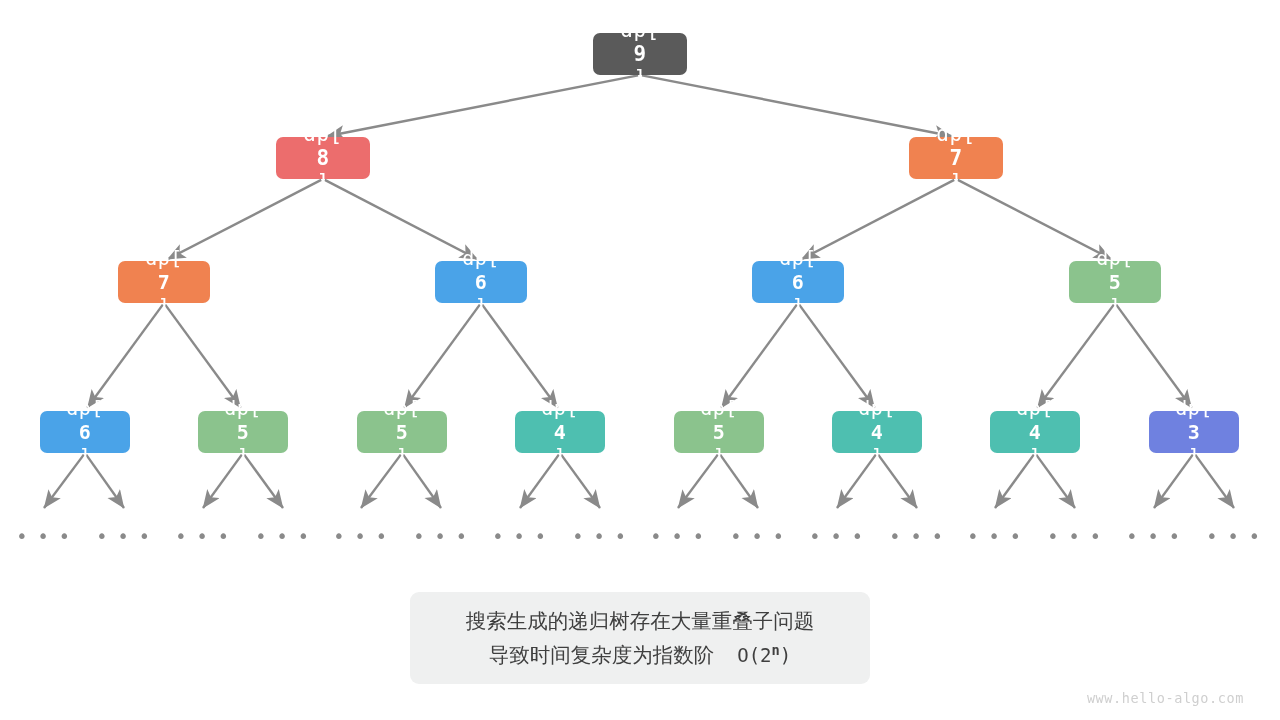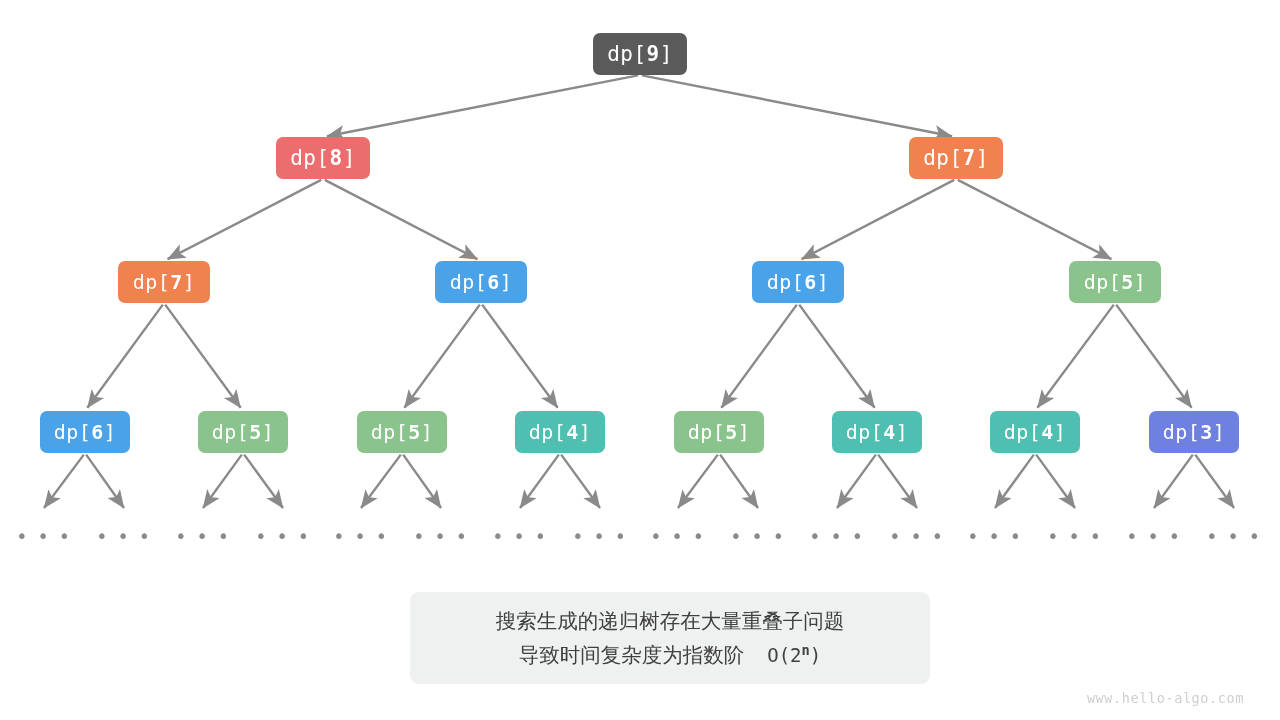--- a/index.html
+++ b/index.html
@@ -34,20 +34,21 @@
     box-sizing: border-box;
     border-radius: 7px;
     color: #ffffff;
     font-family: "DejaVu Sans Mono", monospace;
     display: flex;
     align-items: center;
     justify-content: center;
     white-space: nowrap;
     letter-spacing: 0.5px;
     z-index: 3;
+    flex-direction: column;
   }
   .node .lbl {
     font-weight: 400;
   }
   .node .num {
     font-weight: 700;
   }
   .ellipsis {
     position: absolute;
     color: #8a8a8a;
@@ -233,20 +234,20 @@
       <div class="ellipsis" style="left: 678px; top: 536px; color: rgb(138, 138, 138);">• • •</div>
       <div class="ellipsis" style="left: 758px; top: 536px; color: rgb(138, 138, 138);">• • •</div>
       <div class="ellipsis" style="left: 837px; top: 536px; color: rgb(138, 138, 138);">• • •</div>
       <div class="ellipsis" style="left: 917px; top: 536px; color: rgb(138, 138, 138);">• • •</div>
       <div class="ellipsis" style="left: 995px; top: 536px; color: rgb(138, 138, 138);">• • •</div>
       <div class="ellipsis" style="left: 1075px; top: 536px; color: rgb(138, 138, 138);">• • •</div>
       <div class="ellipsis" style="left: 1154px; top: 536px; color: rgb(138, 138, 138);">• • •</div>
       <div class="ellipsis" style="left: 1234px; top: 536px; color: rgb(138, 138, 138);">• • •</div>
     </div>
 
-  <div id="caption" style="left: 410px; top: 592px; width: 520px; height: 92px; background: rgb(239, 240, 240); color: rgb(63, 63, 63);">
+  <div id="caption" style="left: 410px; top: 592px; width: 460px; height: 92px; background: rgb(239, 240, 240); color: rgb(63, 63, 63);">
     <div class="cap-line">搜索生成的递归树存在大量重叠子问题</div>
     <div class="cap-line"><span>导致时间复杂度为指数阶</span><span class="mono">&nbsp;&nbsp;<span>O(2</span><sup>n</sup><span>)</span></span></div>
   </div>
 
   <div id="watermark" style="color: rgb(207, 207, 207);">www.hello-algo.com</div>
 
 </div>
 
 </body></html>

